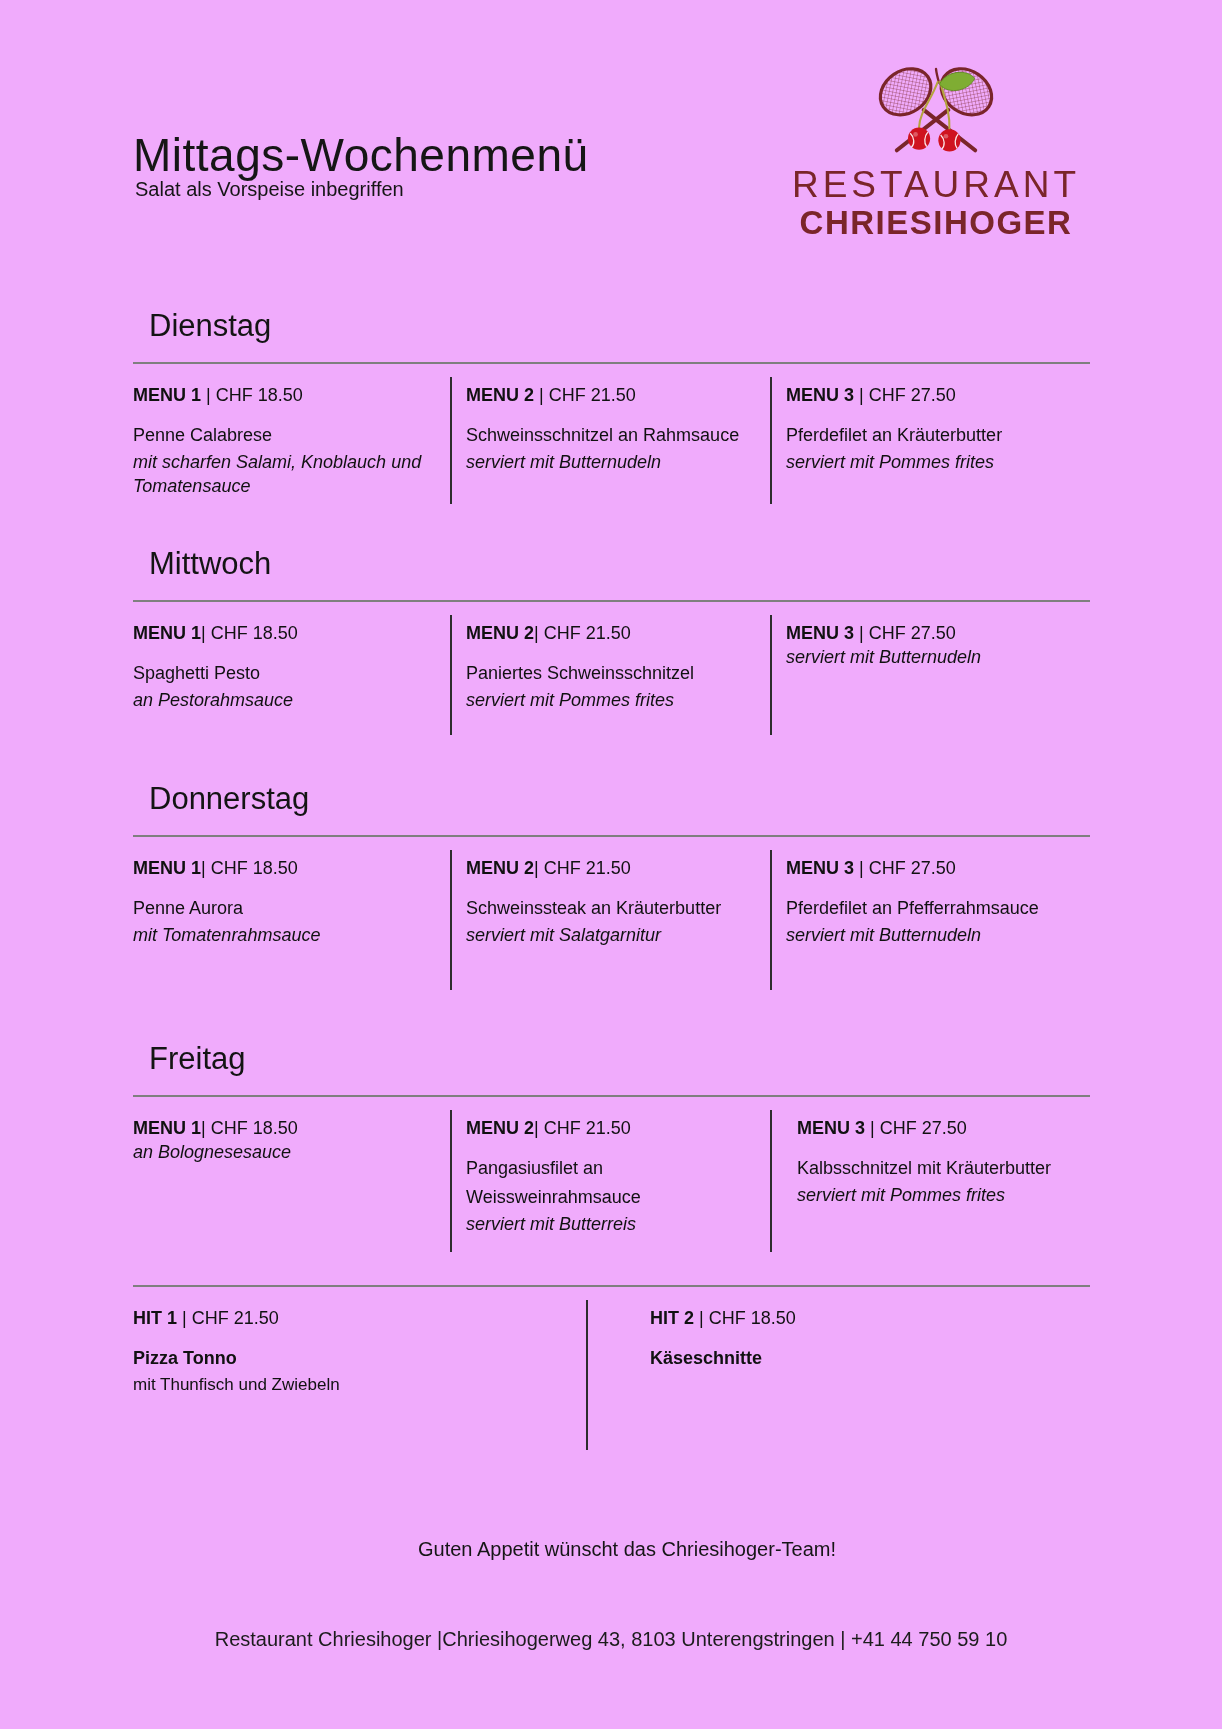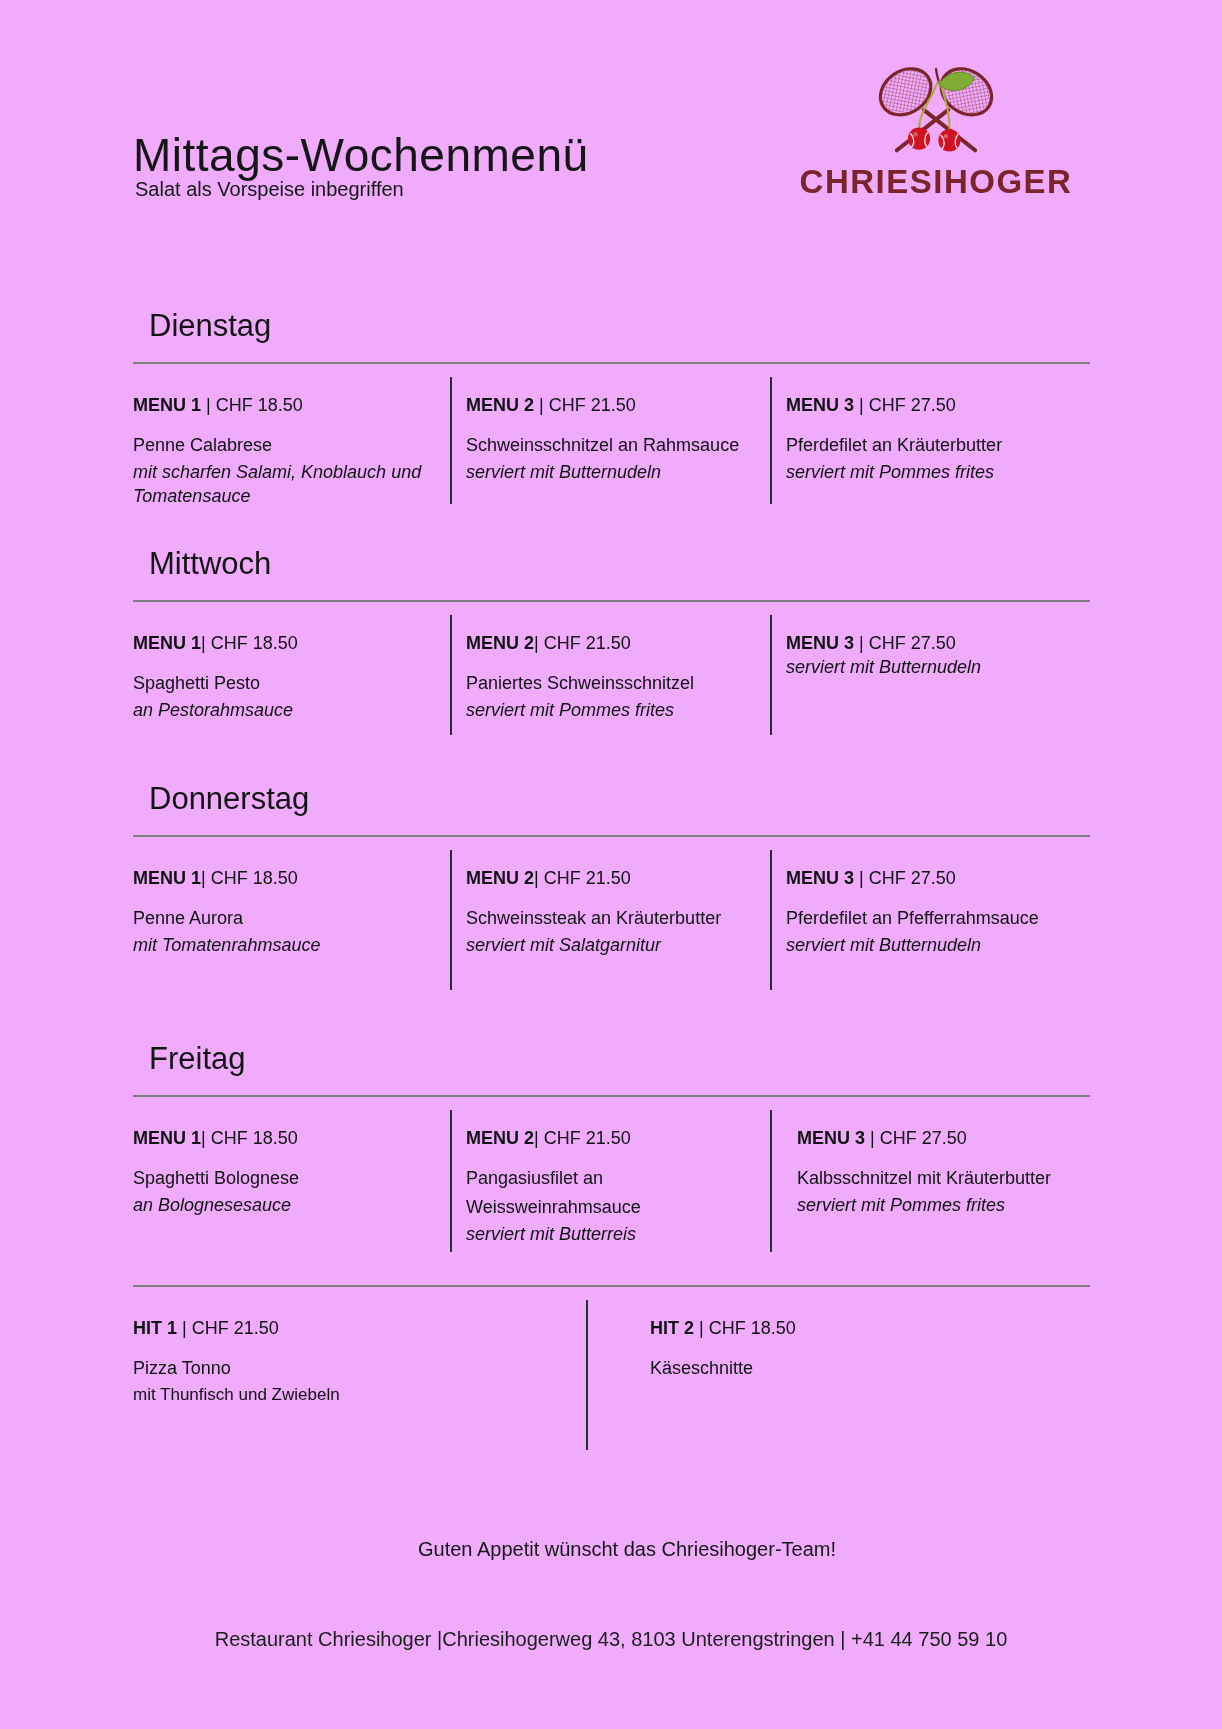--- a/index.html
+++ b/index.html
@@ -26,30 +26,30 @@
   .stub{stroke:var(--maroon,#7a252a); stroke-width:4; fill:none; stroke-linecap:round;}
   .leaf{fill:var(--leaf,#7fad33); stroke:var(--leaf-dark,#5d8a1e); stroke-width:1.5;}
   .cherry{fill:var(--cherry,#cf1320);}
   .seam{stroke:#ffffff; stroke-width:2.2; fill:none; opacity:.9;}
   .gloss{fill:#ffffff; opacity:.3;}
   
   .day{position:absolute; left:133px; width:957px;}
   .day h2{margin:16px; font-size:31px; font-weight:400; line-height:40px; color:#141414;}
   .rule{height:0; border-top:2px solid var(--rule,#7f7f7f); margin-top:7px;}
   .row{position:relative; margin-top:13px;}
-  .col{position:absolute; top:12px; padding-top:4px; width:300px;}
+  .col{position:absolute; top:2px; padding-top:4px; width:300px;}
   .c1{left:0;} .c2{left:333px;} .c3{left:653px;}
   .hc2{left:517px;}
   .vdiv{position:absolute; top:0; bottom:0; width:2px; background:var(--divider,#2d2d2d);}
   .v1{left:317px;} .v2{left:637px;} .vh{left:453px;}
   .mhead{font-size:18px; line-height:24px;}
   .mlabel{font-weight:700;}
   .dish{font-size:18px; line-height:29px; margin-top:14px; max-width:295px;}
   .desc{font-size:18px; font-style:italic; line-height:24px; max-width:300px;}
-  .hit .dish{font-weight:400;}
+  .hit .dish{font-weight:700;}
   .hit .desc{font-style:normal; font-size:17px;}
   
   .closing{position:absolute; left:16px; top:1538px; width:1222px; text-align:center; font-size:20px; color:#161616;}
   .contact{position:absolute; left:0; top:1628px; width:1222px; text-align:center; font-size:20px; color:#1c1c1c;}
 </style>
 </head>
 <body>
 
 <div class="page">
 
@@ -77,20 +77,21 @@
 
       <circle class="cherry" cx="101" cy="127" r="19"></circle>
       <circle class="cherry" cx="153" cy="130" r="19"></circle>
       <path class="seam" d="M86 118 C93 125 94 136 88 142"></path>
       <path class="seam" d="M116 116 C110 123 109 134 114 141"></path>
       <path class="seam" d="M138 121 C145 128 146 139 140 145"></path>
       <path class="seam" d="M168 119 C162 126 161 137 166 144"></path>
       <circle class="gloss" cx="95" cy="120" r="4"></circle>
       <circle class="gloss" cx="147" cy="123" r="4"></circle>
     </svg>
+    <div class="logo-1">RESTAURANT</div>
     <div class="logo-2">CHRIESIHOGER</div>
   </div>
 
   <section class="day" style="top:290px">
     <h2>Dienstag</h2>
     <div class="rule"></div>
     <div class="row" style="height:127px">
       <div class="col c1">
         <div class="mhead"><span class="mlabel">MENU 1</span><span class="mprice"> | CHF 18.50</span></div>
         <div class="dish">Penne Calabrese</div>
@@ -157,21 +158,20 @@
       </div>
     </div>
   </section>
 
   <section class="day" style="top:1023px">
     <h2>Freitag</h2>
     <div class="rule"></div>
     <div class="row" style="height:142px">
       <div class="col c1">
         <div class="mhead"><span class="mlabel">MENU 1</span><span class="mprice">| CHF 18.50</span></div>
-        <div class="dish">Spaghetti Bolognese</div>
         <div class="desc">an Bolognesesauce</div>
       </div>
       <div class="vdiv v1"></div>
       <div class="col c2">
         <div class="mhead"><span class="mlabel">MENU 2</span><span class="mprice">| CHF 21.50</span></div>
         <div class="dish" style="max-width:260px">Pangasiusfilet an Weissweinrahmsauce</div>
         <div class="desc">serviert mit Butterreis</div>
       </div>
       <div class="vdiv v2"></div>
       <div class="col c3" style="left:664px">

